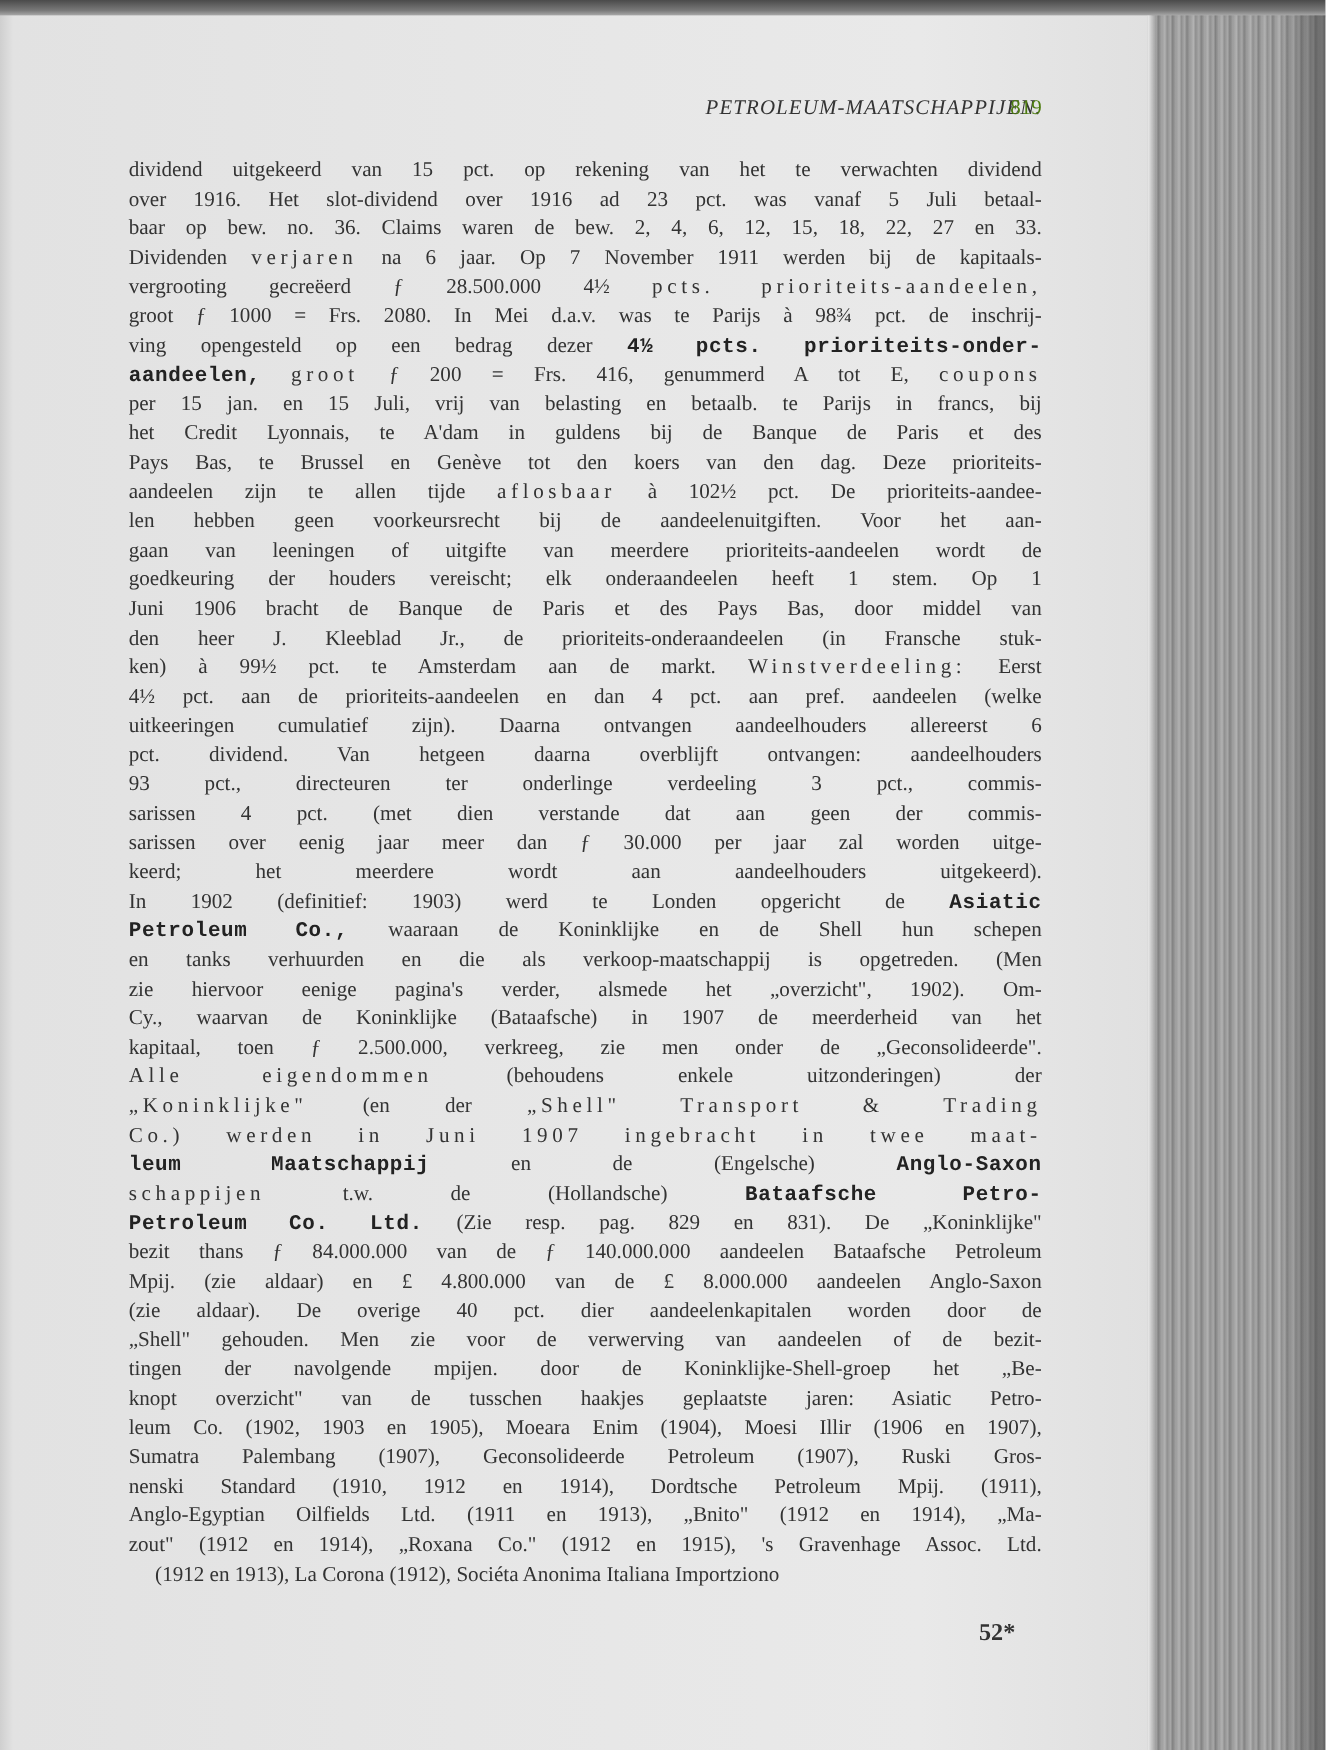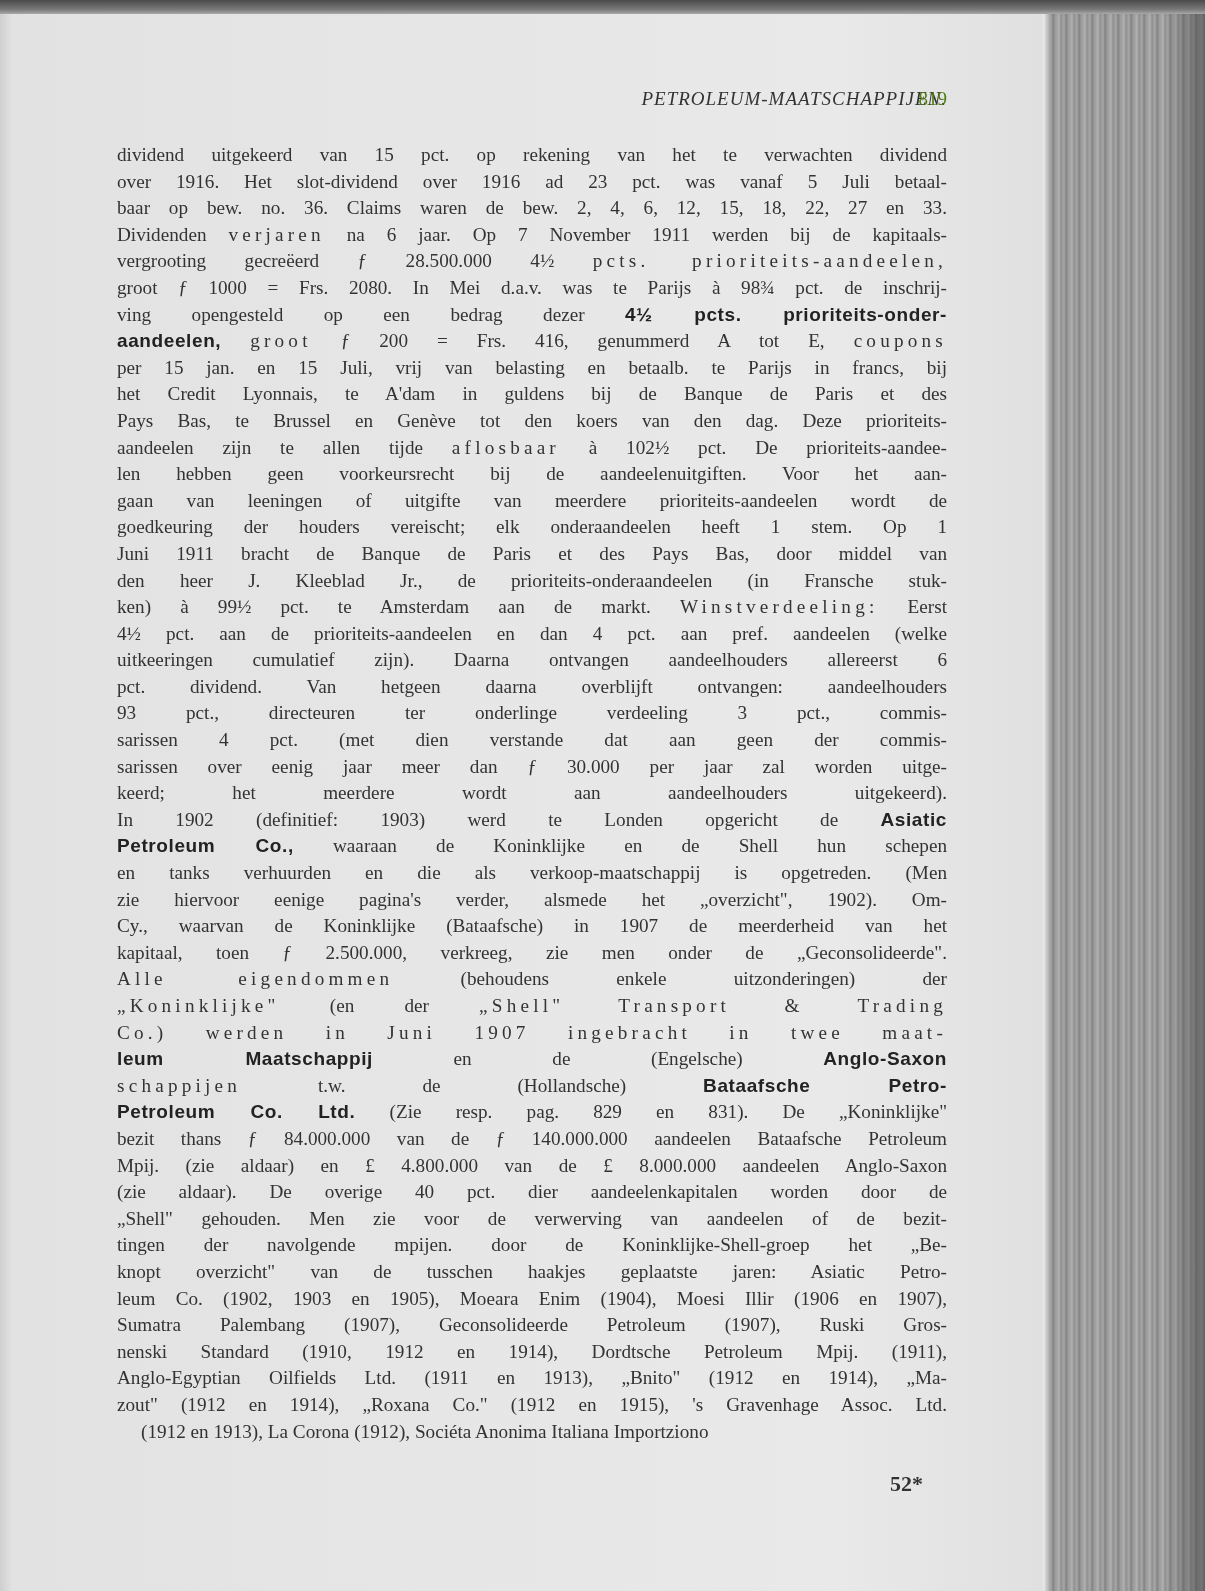--- a/index.html
+++ b/index.html
@@ -47,21 +47,21 @@
     position: absolute; top: 142px; left: 117px; width: 830px;
     font-size: 19.2px; line-height: 26.6px; text-align: justify;
     text-align-last: justify; color: #333;
   }
   .line {
     display: block; height: 26.6px; white-space: nowrap; overflow: visible;
     text-align: justify; text-align-last: justify;
   }
   .line.last { text-align-last: left; margin-left: 24px; }
   .spaced { letter-spacing: 4.2px; }
-  .bold { font-family: Liberation Sans, sans-serif; font-weight: bold; font-size: 19px; letter-spacing: 0.6px; color: #222; }
+  .bold { font-family: Liberation Mono, monospace; font-weight: bold; font-size: 19px; letter-spacing: 0.6px; color: #222; }
   .signature {
     position: absolute; top: 1471px; left: 890px; font-size: 22px; font-weight: bold; color: #333;
   }
 </style>
 </head>
 <body>
 
 <div class="top-edge"></div>
 <div class="page"></div>
 <div class="page-stack"></div>
@@ -80,21 +80,21 @@
     <span class="line"><span>groot ƒ 1000 = Frs. 2080.  In Mei d.a.v. was te Parijs à 98¾ pct. de inschrij-</span></span>
     <span class="line"><span>ving opengesteld op een bedrag dezer </span><span class="bold">4½ pcts. prioriteits-onder-</span></span>
     <span class="line"><span class="bold">aandeelen,</span><span> </span><span class="spaced">groot</span><span> ƒ 200 = Frs. 416, genummerd A tot E, </span><span class="spaced">coupons</span></span>
     <span class="line"><span>per 15 jan. en 15 Juli, vrij van belasting en betaalb. te Parijs in francs, bij</span></span>
     <span class="line"><span>het Credit Lyonnais, te A'dam in guldens bij de Banque de Paris et des</span></span>
     <span class="line"><span>Pays Bas, te Brussel en Genève tot den koers van den dag. Deze prioriteits-</span></span>
     <span class="line"><span>aandeelen zijn te allen tijde </span><span class="spaced">aflosbaar</span><span> à 102½ pct. De prioriteits-aandee-</span></span>
     <span class="line"><span>len hebben geen voorkeursrecht bij de aandeelenuitgiften.  Voor het aan-</span></span>
     <span class="line"><span>gaan van leeningen of uitgifte van meerdere prioriteits-aandeelen wordt de</span></span>
     <span class="line"><span>goedkeuring der houders vereischt; elk onderaandeelen heeft 1 stem.  Op 1</span></span>
-    <span class="line"><span>Juni 1911 bracht de Banque de Paris et des Pays Bas, door middel van</span></span>
+    <span class="line"><span>Juni 1906 bracht de Banque de Paris et des Pays Bas, door middel van</span></span>
     <span class="line"><span>den heer J. Kleeblad Jr., de prioriteits-onderaandeelen (in Fransche stuk-</span></span>
     <span class="line"><span>ken) à 99½ pct. te Amsterdam aan de markt.  </span><span class="spaced">Winstverdeeling:</span><span> Eerst</span></span>
     <span class="line"><span>4½ pct. aan de prioriteits-aandeelen en dan 4 pct. aan pref. aandeelen (welke</span></span>
     <span class="line"><span>uitkeeringen cumulatief zijn). Daarna ontvangen aandeelhouders allereerst 6</span></span>
     <span class="line"><span>pct. dividend.  Van hetgeen daarna overblijft ontvangen: aandeelhouders</span></span>
     <span class="line"><span>93  pct.,  directeuren  ter  onderlinge  verdeeling  3  pct.,  commis-</span></span>
     <span class="line"><span>sarissen  4  pct.  (met  dien  verstande  dat  aan  geen  der  commis-</span></span>
     <span class="line"><span>sarissen  over eenig jaar meer dan ƒ 30.000 per jaar zal worden uitge-</span></span>
     <span class="line"><span>keerd;   het   meerdere   wordt   aan   aandeelhouders   uitgekeerd).</span></span>
     <span class="line"><span>In  1902  (definitief:  1903)   werd  te  Londen  opgericht  de  </span><span class="bold">Asiatic</span></span>

